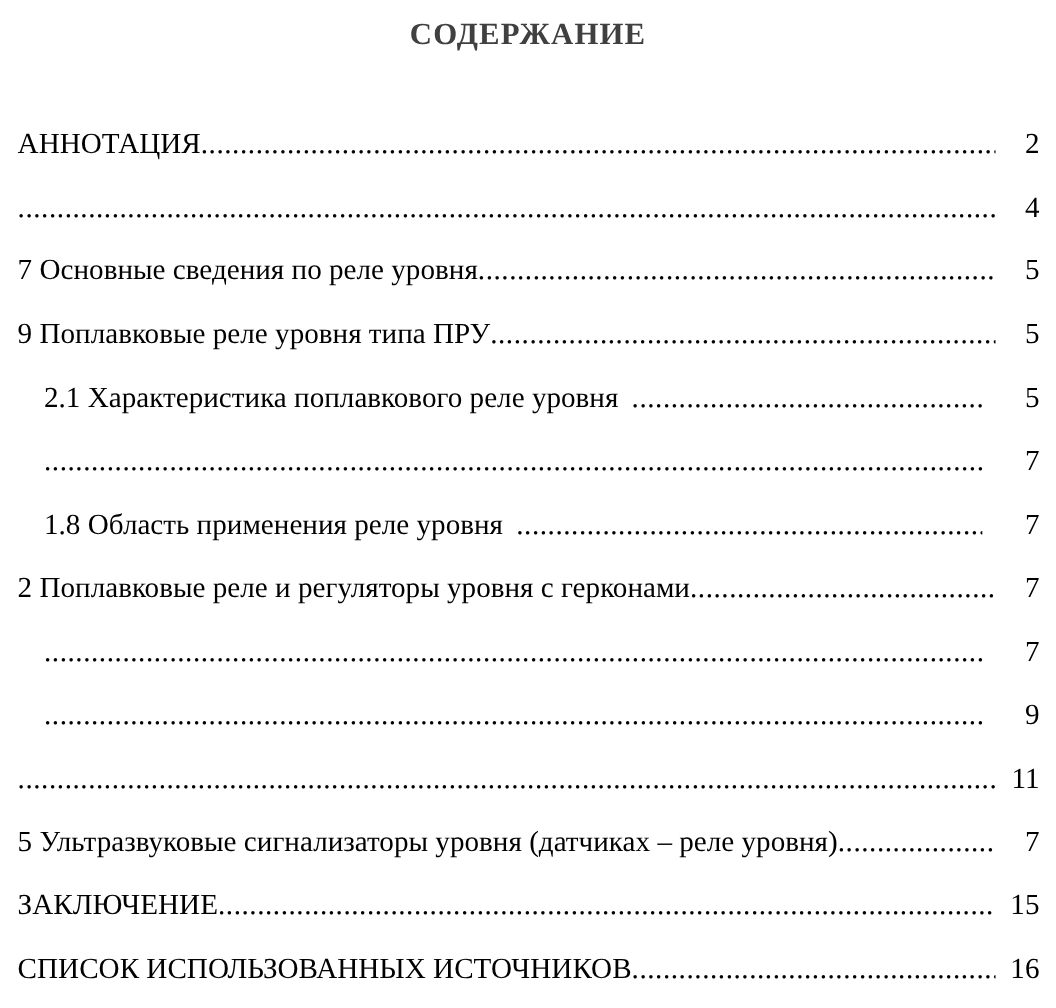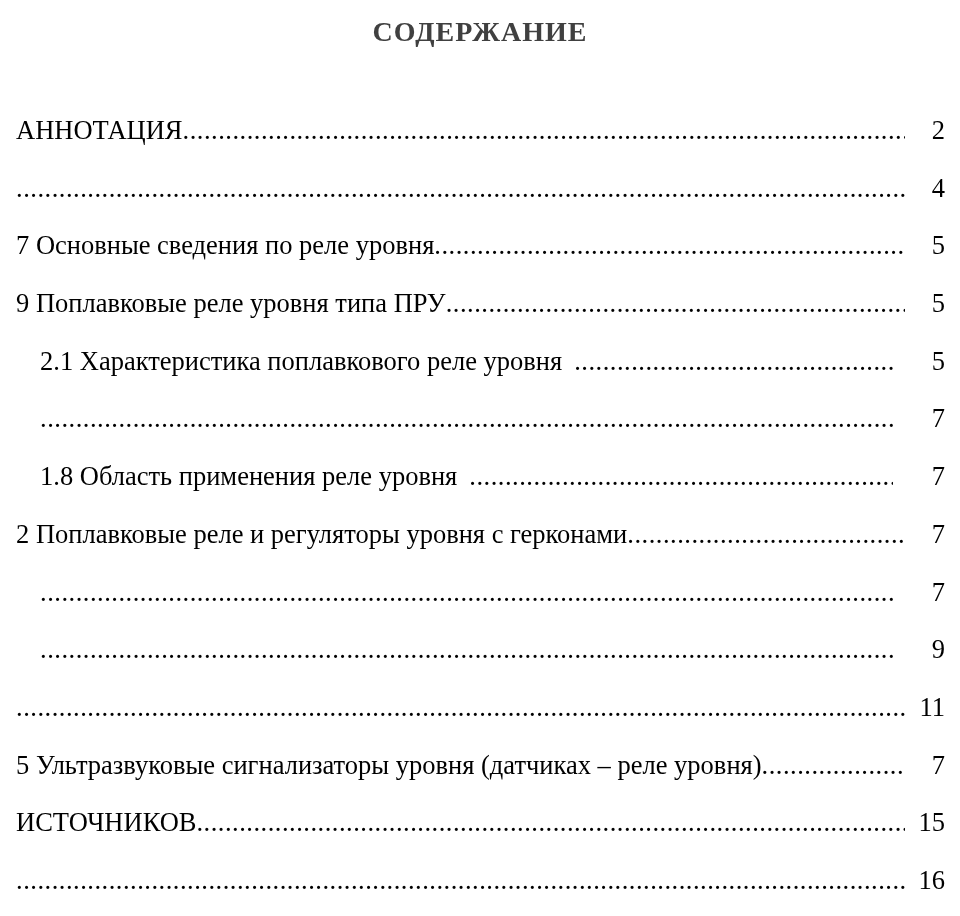--- a/index.html
+++ b/index.html
@@ -116,22 +116,23 @@
       <div class="toc-row">
     <span class="toc-leader">........................................................................................................................................................................................................</span>
     <span class="toc-page">11</span>
   </div>
       <div class="toc-row">
     <span class="toc-label">5 Ультразвуковые сигнализаторы уровня (датчиках – реле уровня)</span>
     <span class="toc-leader">........................................................................................................................................................................................................</span>
     <span class="toc-page">7</span>
   </div>
       <div class="toc-row">
-    <span class="toc-label">ИСТОЧНИКОВ</span>
+    <span class="toc-label">ЗАКЛЮЧЕНИЕ</span>
     <span class="toc-leader">........................................................................................................................................................................................................</span>
     <span class="toc-page">15</span>
   </div>
       <div class="toc-row">
+    <span class="toc-label">СПИСОК ИСПОЛЬЗОВАННЫХ ИСТОЧНИКОВ</span>
     <span class="toc-leader">........................................................................................................................................................................................................</span>
     <span class="toc-page">16</span>
   </div>
     </div>
 </div>
 
 </body></html>

